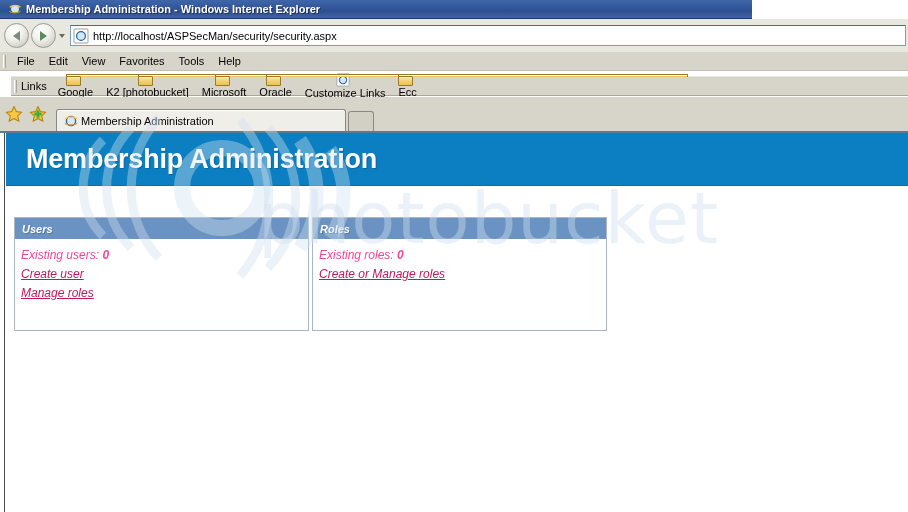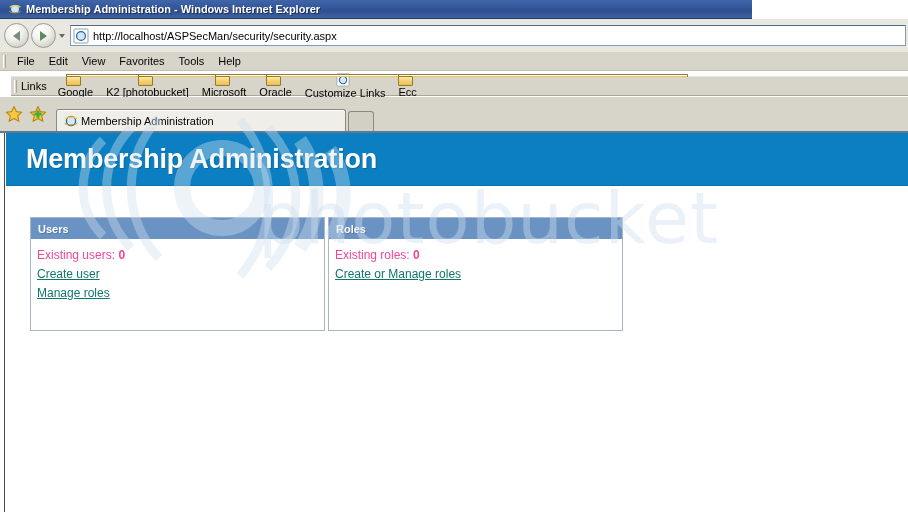--- a/index.html
+++ b/index.html
@@ -204,22 +204,23 @@
     color: #ffffff;
     font-size: 27px;
     font-weight: bold;
     letter-spacing: -0.2px;
     margin-left: 20px;
     text-shadow: 1px 1px 1px rgba(0,0,0,.18);
   }
 
   
   .panels {
-    position: absolute; left: 24px; top: 84px;
+    position: absolute; left: 8px; top: 84px;
     display: flex;
+    font-style: italic;
   }
   .panel {
     background: #ffffff;
     border: 1px solid #a9b6c4;
   }
   .panel.users { width: 295px; height: 114px; }
   .panel.roles { width: 295px; height: 114px; margin-left: 3px; }
   .panel-head {
     height: 22px;
     background: #6a93c3;
@@ -231,21 +232,21 @@
     color: #ffffff; font-size: 11px; font-weight: bold;
     text-shadow: 1px 1px 0 rgba(0,0,0,.2);
   }
   .panel-body { padding: 6px 0 0 6px; }
   .panel-line {
     font-size: 12px; color: #ec4899; line-height: 19px; white-space: nowrap;
   }
   .panel-line b { font-weight: bold; }
   .panel-link {
     display: block;
-    font-size: 12px; color: #0f766e;
+    font-size: 12px; color: #be185d;
     text-decoration: underline;
     line-height: 19px;
     white-space: nowrap;
     cursor: pointer;
   }
 
   
   .watermark {
     position: absolute; left: 0; top: 0; width: 908px; height: 512px;
     pointer-events: none;

